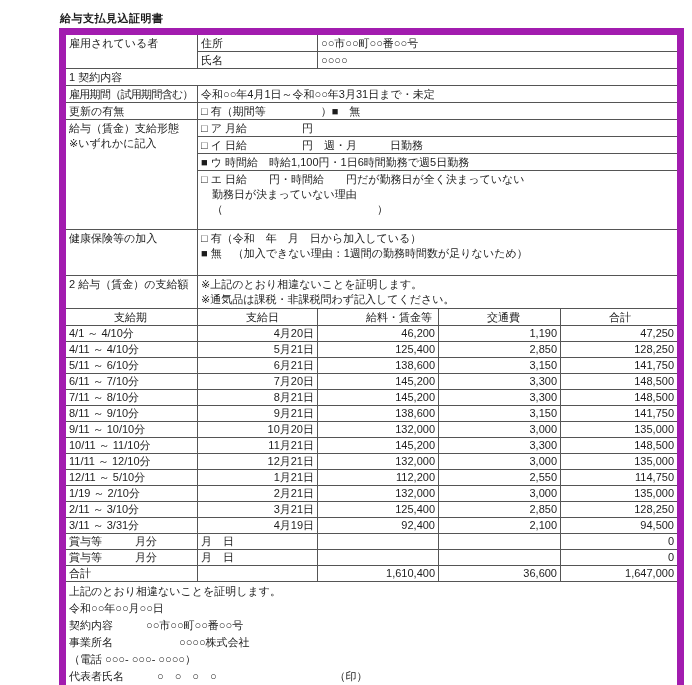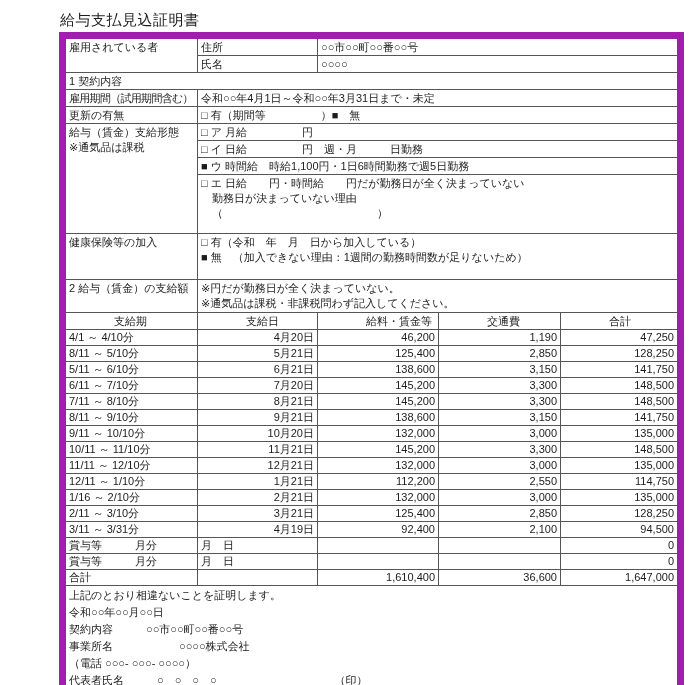--- a/index.html
+++ b/index.html
@@ -2,21 +2,21 @@
 <html><head>
 <meta charset="utf-8">
 <style>
   html,body{margin:0;padding:0;background:#ffffff;}
   .page{
     width:692px;height:685px;background:#fff;overflow:hidden;position:relative;
     font-family:"Liberation Sans","DejaVu Sans",sans-serif;
     font-size:11px;color:#1c1c1c;
   }
   .doc-title{
-    margin:11px 0 2px 60px;font-size:15px;font-weight:normal;letter-spacing:0.5px;
+    margin:11px 0 2px 60px;font-size:11px;font-weight:bold;letter-spacing:0.5px;
   }
   table.doc{
     border-collapse:collapse;table-layout:fixed;width:618px;margin-left:59px;
     border:7px solid #a21caf;
   }
   table.doc td{
     border:1px solid #555;padding:1px 3px;vertical-align:top;
     line-height:14px;overflow:hidden;white-space:nowrap;
   }
   td.tight{letter-spacing:-0.7px;margin-top:36px;}
@@ -71,21 +71,21 @@
     </tr>
 
     <tr>
       <td>更新の有無</td>
       <td colspan="4">□ 有（期間等　　　　　）■　無</td>
     </tr>
 
     <tr>
       <td rowspan="4">
         <div class="ln">給与（賃金）支給形態</div>
-        <div class="ln">※通気品は課税</div>
+        <div class="ln">※いずれかに記入</div>
       </td>
       <td colspan="4">□ ア 月給　　　　　円</td>
     </tr>
     <tr>
       <td colspan="4">□ イ 日給　　　　　円　週・月　　　日勤務</td>
     </tr>
     <tr>
       <td colspan="4">■ ウ 時間給　時給1,100円・1日6時間勤務で週5日勤務</td>
     </tr>
     <tr>
@@ -100,42 +100,42 @@
       <td>健康保険等の加入</td>
       <td colspan="4" class="tall-h">
         <div class="ln">□ 有（令和　年　月　日から加入している）</div>
         <div class="ln">■ 無　（加入できない理由：1週間の勤務時間数が足りないため）</div>
       </td>
     </tr>
 
     <tr>
       <td>2 給与（賃金）の支給額</td>
       <td colspan="4" class="notes">
-        <div class="ln">※円だが勤務日が全く決まっていない。</div>
+        <div class="ln">※上記のとおり相違ないことを証明します。</div>
         <div class="ln">※通気品は課税・非課税問わず記入してください。</div>
       </td>
     </tr>
 
     <tr class="hdr">
       <td>支給期</td>
       <td>支給日</td>
       <td>給料・賃金等</td>
       <td>交通費</td>
       <td>合計</td>
     </tr>
 
     <tr class="datarow">
       <td>4/1 ～ 4/10分</td>
       <td class="date">4月20日</td>
       <td class="num">46,200</td>
       <td class="num">1,190</td>
       <td class="num">47,250</td>
     </tr>
     <tr class="datarow">
-      <td>8/11 ～ 5/10分</td>
+      <td>4/11 ～ 4/10分</td>
       <td class="date">5月21日</td>
       <td class="num">125,400</td>
       <td class="num">2,850</td>
       <td class="num">128,250</td>
     </tr>
     <tr class="datarow">
       <td>5/11 ～ 6/10分</td>
       <td class="date">6月21日</td>
       <td class="num">138,600</td>
       <td class="num">3,150</td>
@@ -177,28 +177,28 @@
       <td class="num">148,500</td>
     </tr>
     <tr class="datarow">
       <td>11/11 ～ 12/10分</td>
       <td class="date">12月21日</td>
       <td class="num">132,000</td>
       <td class="num">3,000</td>
       <td class="num">135,000</td>
     </tr>
     <tr class="datarow">
-      <td>12/11 ～ 1/10分</td>
+      <td>12/11 ～ 5/10分</td>
       <td class="date">1月21日</td>
       <td class="num">112,200</td>
       <td class="num">2,550</td>
       <td class="num">114,750</td>
     </tr>
     <tr class="datarow">
-      <td>1/16 ～ 2/10分</td>
+      <td>1/19 ～ 2/10分</td>
       <td class="date">2月21日</td>
       <td class="num">132,000</td>
       <td class="num">3,000</td>
       <td class="num">135,000</td>
     </tr>
     <tr class="datarow">
       <td>2/11 ～ 3/10分</td>
       <td class="date">3月21日</td>
       <td class="num">125,400</td>
       <td class="num">2,850</td>

